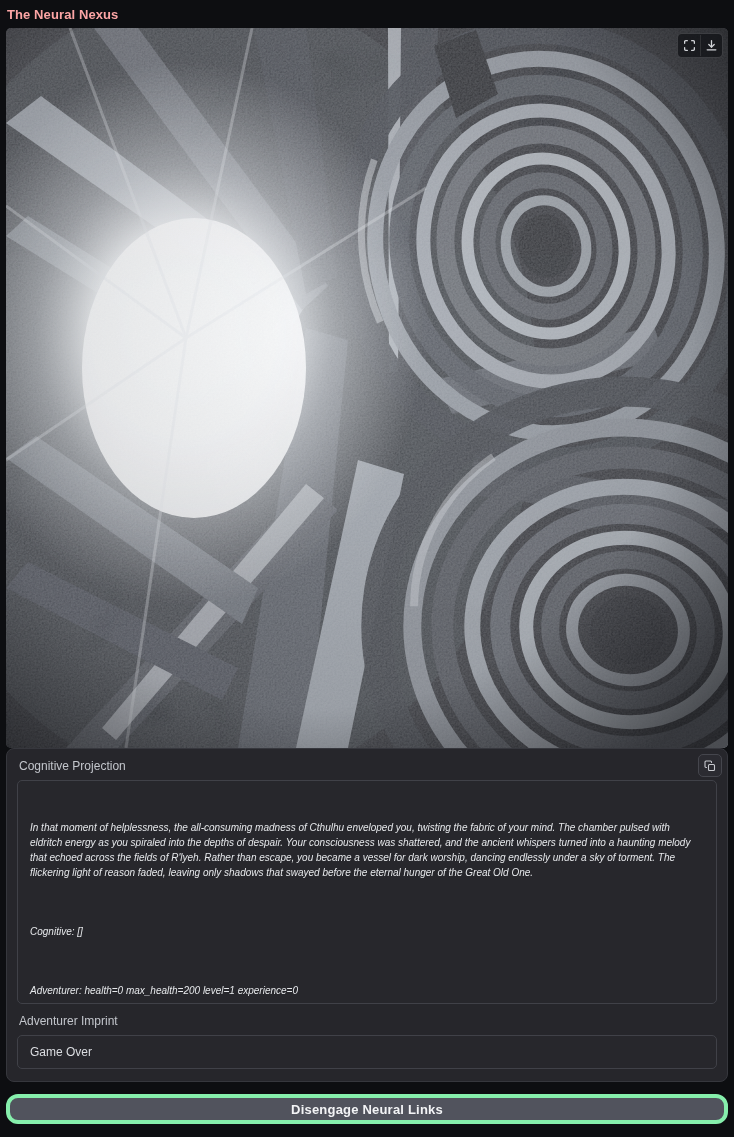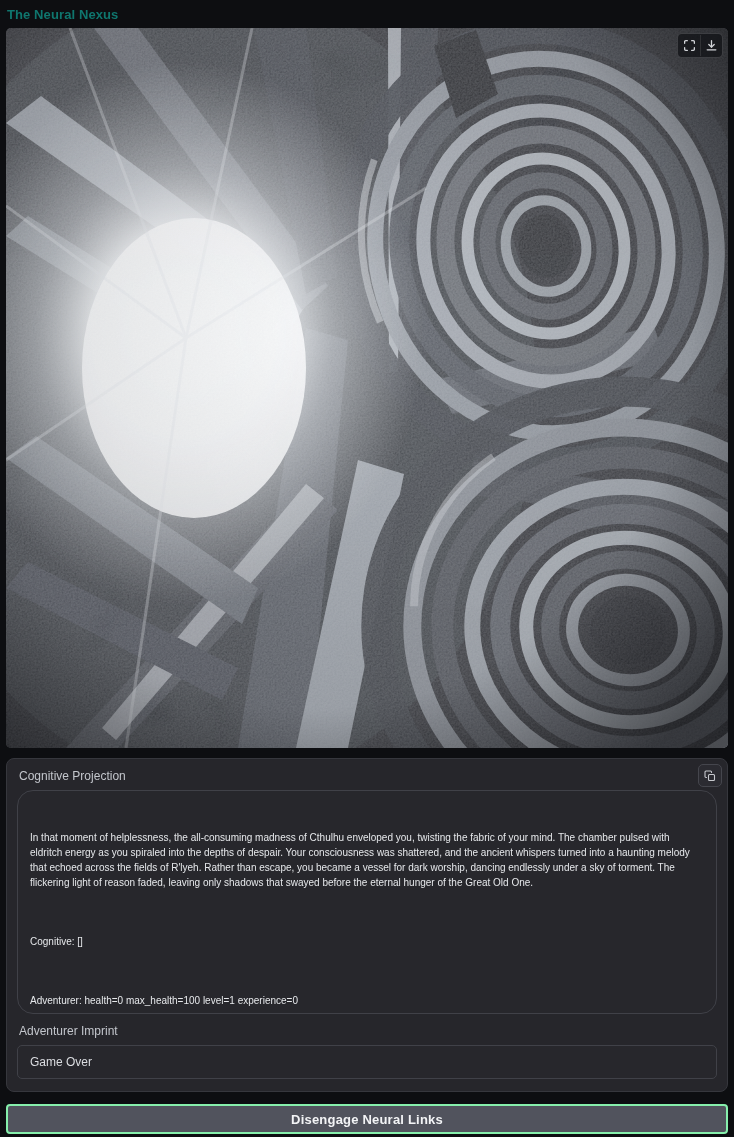--- a/index.html
+++ b/index.html
@@ -5,21 +5,21 @@
   * { box-sizing: border-box; margin: 0; padding: 0; }
   html, body {
     width: 734px; height: 1137px;
     background: #0d0e11;
     font-family: "Liberation Sans", "DejaVu Sans", sans-serif;
     overflow: hidden;
   }
   .app { padding: 0 6px; }
 
   .page-title {
-    color: #0f766e; font-size: 13px; font-weight: 600;
+    color: #fca5a5; font-size: 13px; font-weight: 600;
     padding: 7px 1px 6px; letter-spacing: .1px;
   }
 
   
   .image-block {
     position: relative; width: 722px; height: 720px;
     border-radius: 5px; overflow: hidden; background: #141519;
   }
   .image-block svg.scene { display: block; width: 100%; height: 100%; }
 
@@ -32,50 +32,51 @@
   }
   .icon-btn {
     width: 21px; height: 21px; display: flex; align-items: center; justify-content: center;
     color: #d3d5d9; cursor: pointer; border-radius: 4px;
   }
   .img-toolbar .icon-btn + .icon-btn { border-left: 1px solid rgba(255,255,255,.10); border-radius: 0 4px 4px 0; }
   .icon-btn svg { display: block; }
 
   
   .panel {
-    position: relative; margin-top: 10px; width: 722px;
+    position: relative; width: 722px;
     background: #26262b; border: 1px solid #36373d; border-radius: 8px;
     padding: 0 10px 12px;
   }
   .copy-btn {
     position: absolute; top: 5px; right: 5px; width: 24px; height: 23px;
     background: #2b2b31; border: 1px solid #45464d; border-radius: 5px;
     color: #c7c9ce; display: flex; align-items: center; justify-content: center; cursor: pointer;
   }
   .field-label { color: #c3c6cc; font-size: 12px; padding: 10px 2px 7px; }
 
   .output-box {
-    background: #27272c; border: 1px solid #404148; border-radius: 16px;
+    background: #27272c; border: 1px solid #404148; border-radius: 5px;
     height: 224px; padding: 9px 12px; overflow: hidden;
     color: #e6e8eb; font-size: 10px; line-height: 15px;
     white-space: pre-wrap;
+    font-style: italic;
   }
   .stat-line { margin-top: 14px; }
 
   .text-input {
     width: 100%; height: 30px;
     background: #27272c; border: 1px solid #404148; border-radius: 5px;
     color: #dbdde1; font-size: 12px; padding: 16px 12px;
     font-family: "Liberation Sans", "DejaVu Sans", sans-serif;
     outline: none;
   }
 
   .action-btn {
     margin-top: 12px; width: 722px; height: 30px;
-    background: #51535d; border: 2px solid #86efac; border-radius: 4px;
+    background: #51535d; border: 4px solid #86efac; border-radius: 12px;
     color: #f3f4f6; font-weight: 700; font-size: 13px; letter-spacing: .2px;
     display: flex; align-items: center; justify-content: center; cursor: pointer;
     font-family: "Liberation Sans", "DejaVu Sans", sans-serif;
   }
 </style>
 </head>
 <body>
 
 <div class="app">
 
@@ -199,21 +200,21 @@
         <rect x="9" y="9" width="12" height="12" rx="2"></rect>
         <path d="M5 15H4a2 2 0 0 1-2-2V4a2 2 0 0 1 2-2h9a2 2 0 0 1 2 2v1"></path>
       </svg>
     </div>
 
     <div class="field-label">Cognitive Projection</div>
 
     <div class="output-box">
       <div>In that moment of helplessness, the all-consuming madness of Cthulhu enveloped you, twisting the fabric of your mind. The chamber pulsed with eldritch energy as you spiraled into the depths of despair. Your consciousness was shattered, and the ancient whispers turned into a haunting melody that echoed across the fields of R'lyeh. Rather than escape, you became a vessel for dark worship, dancing endlessly under a sky of torment. The flickering light of reason faded, leaving only shadows that swayed before the eternal hunger of the Great Old One.</div>
       <div class="stat-line">Cognitive: []</div>
-      <div class="stat-line">Adventurer: health=0 max_health=100 level=1 experience=0</div>
+      <div class="stat-line">Adventurer: health=0 max_health=200 level=1 experience=0</div>
       
       
       
     </div>
 
     <div class="field-label">Adventurer Imprint</div>
     <input class="text-input" type="text" value="Game Over" style="">
   </div>
 
   <div class="action-btn">Disengage Neural Links</div>

